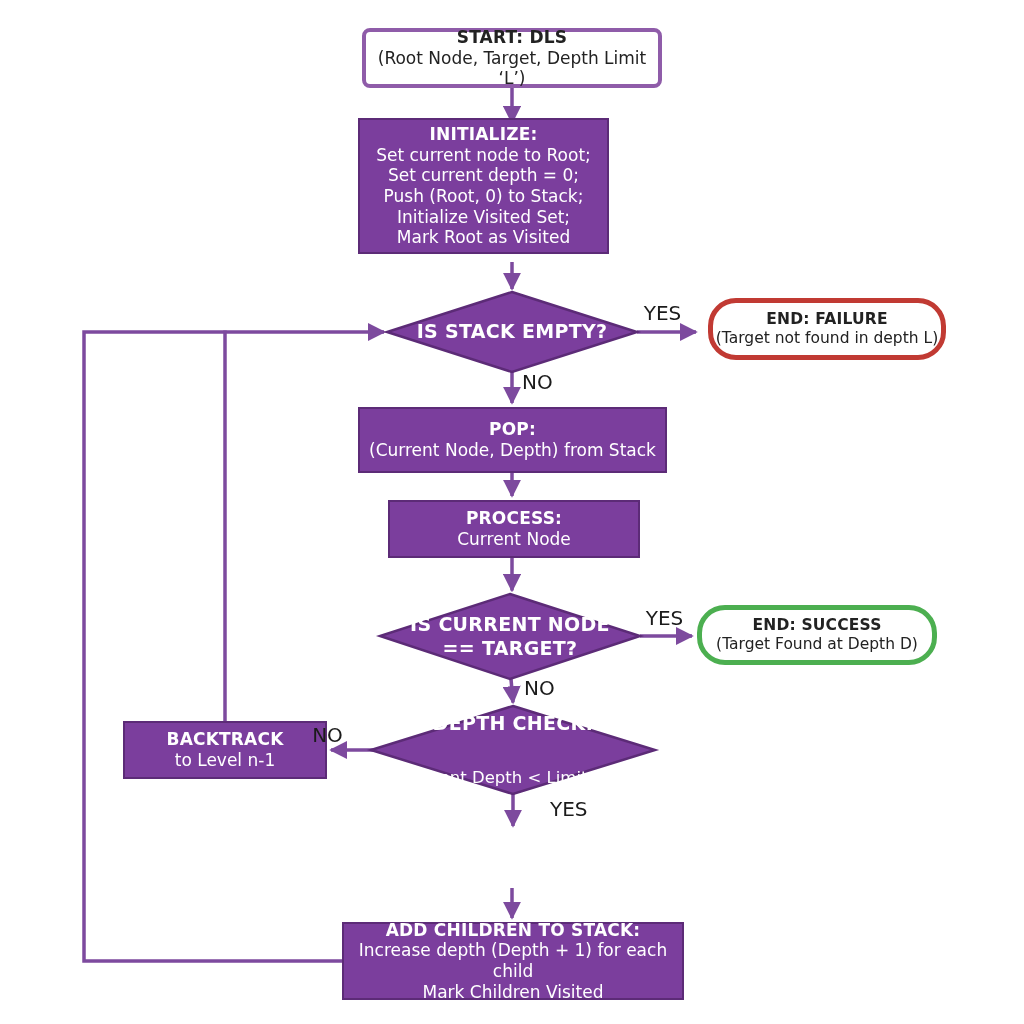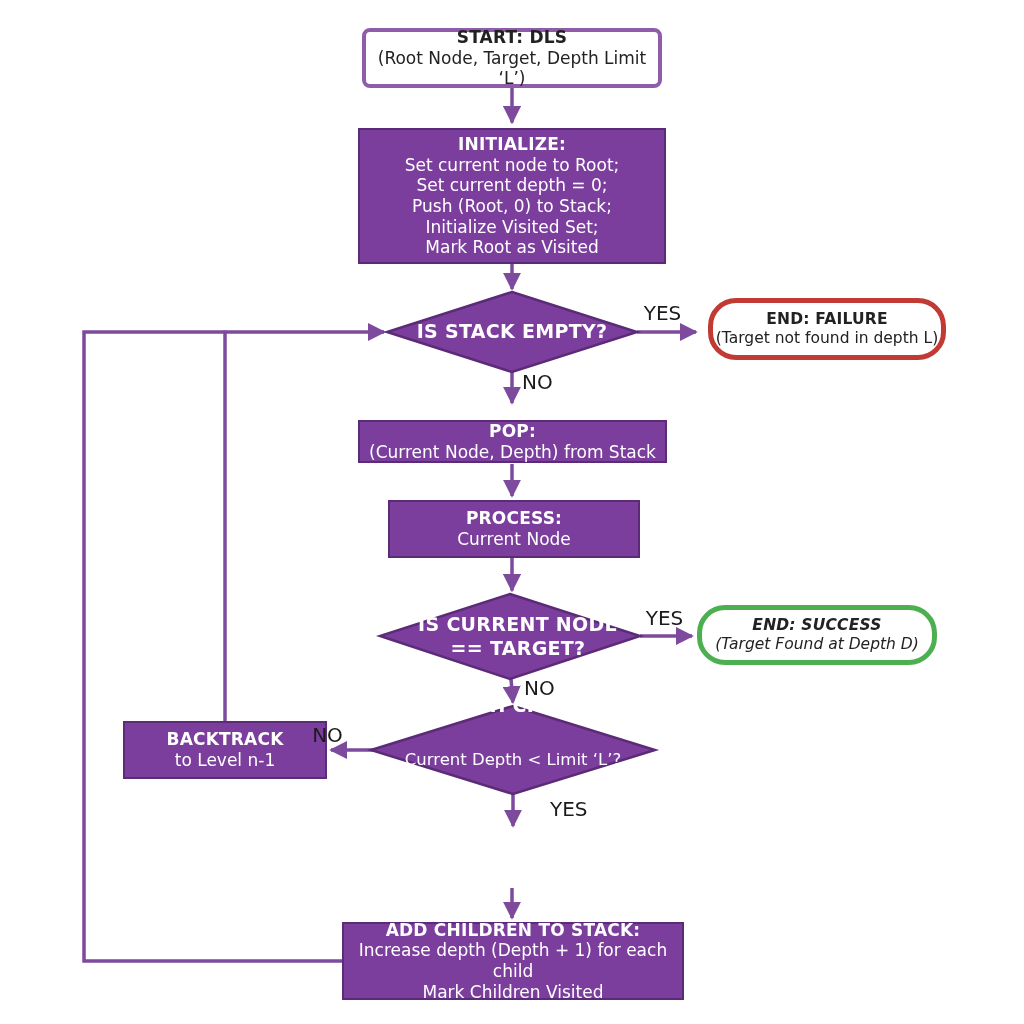--- a/index.html
+++ b/index.html
@@ -19,21 +19,21 @@
   #canvas{position:relative;width:1024px;height:1024px;background:var(--background);overflow:hidden;}
   #wires{position:absolute;left:0;top:0;z-index:1;}
   #wires .wire{stroke:var(--connector);stroke-width:3.5;fill:none;}
   #wires .diamond{fill:var(--purple-fill);stroke:var(--purple-border);stroke-width:2.5;}
   #ah path{fill:var(--connector);}
   .node{position:absolute;z-index:2;box-sizing:border-box;display:flex;flex-direction:column;justify-content:center;align-items:center;text-align:center;line-height:1.22;}
   .purple{background:var(--purple-fill);border:2px solid var(--purple-border);color:var(--node-text);font-size:17px;}
   .terminal{background:#fff;color:var(--terminal-text);font-size:16px;}
   .start{border:4px solid var(--start-border);border-radius:8px;font-size:17px;}
   .failure{border:5px solid var(--failure-border);border-radius:28px;font-size:15.5px;margin-left:8px;}
-  .success{border:5px solid var(--success-border);border-radius:28px;font-size:15.5px;font-style:italic;}
+  .success{border:5px solid var(--success-border);border-radius:28px;font-size:15.5px;}
   .nt{font-weight:bold;letter-spacing:.2px;}
   .dtext{position:absolute;z-index:3;display:flex;flex-direction:column;justify-content:center;align-items:center;text-align:center;color:var(--node-text);line-height:1.25;}
   .dtext .big{font-weight:bold;font-size:19px;letter-spacing:.3px;text-align:center;}
   .dtext .sub{font-size:16.5px;margin-top:32px;}
   .elabel{position:absolute;z-index:3;font-weight:normal;font-size:20px;color:var(--edge-label-text);}
   .center{text-align:center;}
 </style>
 </head>
 <body>
 
@@ -65,59 +65,59 @@
     <polygon class="diamond" points="512,292 637,332 512,372 387,332"></polygon>
     <polygon class="diamond" points="510,594 640,636 510,679 380,636"></polygon>
     <polygon class="diamond" points="513,706 655,750 513,794 371,750"></polygon>
   </svg>
 
   <div class="node terminal start" style="left:362px;top:28px;width:300px;height:60px">
     <div class="nt">START: DLS</div>
     <div>(Root Node, Target, Depth Limit ‘L’)</div>
   </div>
 
-  <div class="node purple" style="left:358px;top:128px;width:308px;height:136px">
+  <div class="node purple" style="left:358px;top:118px;width:251px;height:136px">
     <div class="nt">INITIALIZE:</div>
     <div>Set current node to Root;</div>
     <div>Set current depth = 0;</div>
     <div>Push (Root, 0) to Stack;</div>
     <div>Initialize Visited Set;</div>
     <div>Mark Root as Visited</div>
   </div>
 
   <div class="dtext" style="left:387px;top:292px;width:250px;height:80px">
     <div class="big">IS STACK EMPTY?</div>
   </div>
 
   <div class="node terminal failure" style="left:700px;top:298px;width:238px;height:62px">
     <div class="nt">END: FAILURE</div>
     <div>(Target not found in depth L)</div>
   </div>
 
-  <div class="node purple" style="left:358px;top:420px;width:309px;height:43px">
+  <div class="node purple" style="left:358px;top:407px;width:309px;height:66px">
     <div class="nt">POP:</div>
     <div>(Current Node, Depth) from Stack</div>
   </div>
 
   <div class="node purple" style="left:388px;top:500px;width:252px;height:58px">
     <div class="nt">PROCESS:</div>
     <div>Current Node</div>
   </div>
 
-  <div class="dtext" style="left:388px;top:594px;width:260px;height:85px">
+  <div class="dtext" style="left:380px;top:594px;width:260px;height:85px">
     <div class="big">IS CURRENT NODE</div>
     <div class="big">== TARGET?</div>
   </div>
 
   <div class="node terminal success" style="left:697px;top:605px;width:240px;height:60px">
     <div class="nt">END: SUCCESS</div>
     <div>(Target Found at Depth D)</div>
   </div>
 
-  <div class="dtext" style="left:371px;top:688px;width:284px;height:88px">
+  <div class="dtext" style="left:371px;top:706px;width:284px;height:88px">
     <div class="big">DEPTH CHECK:</div>
     <div class="sub">Current Depth &lt; Limit ‘L’?</div>
   </div>
 
   <div class="node purple" style="left:123px;top:721px;width:204px;height:58px">
     <div class="nt">BACKTRACK</div>
     <div>to Level n-1</div>
   </div>
 
 

